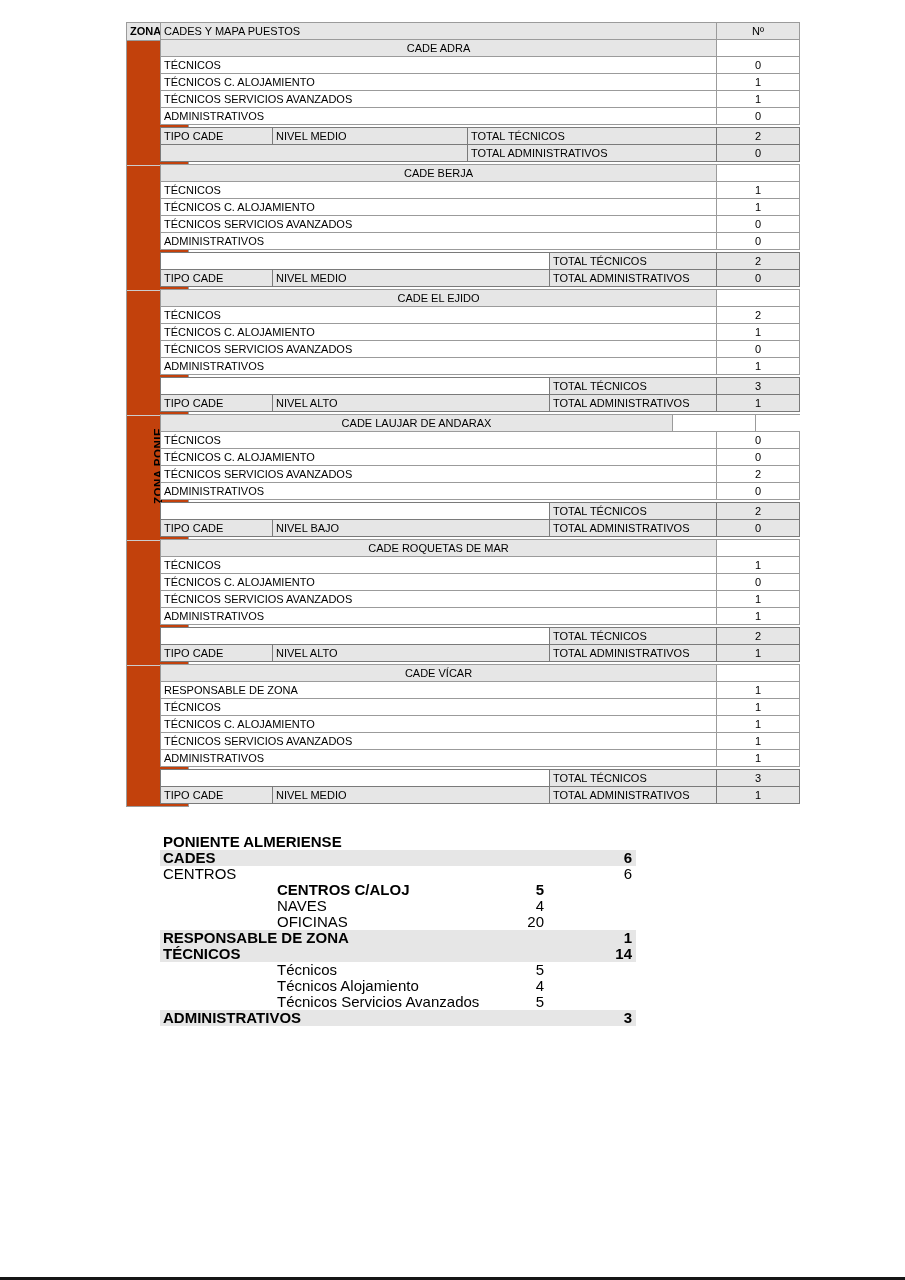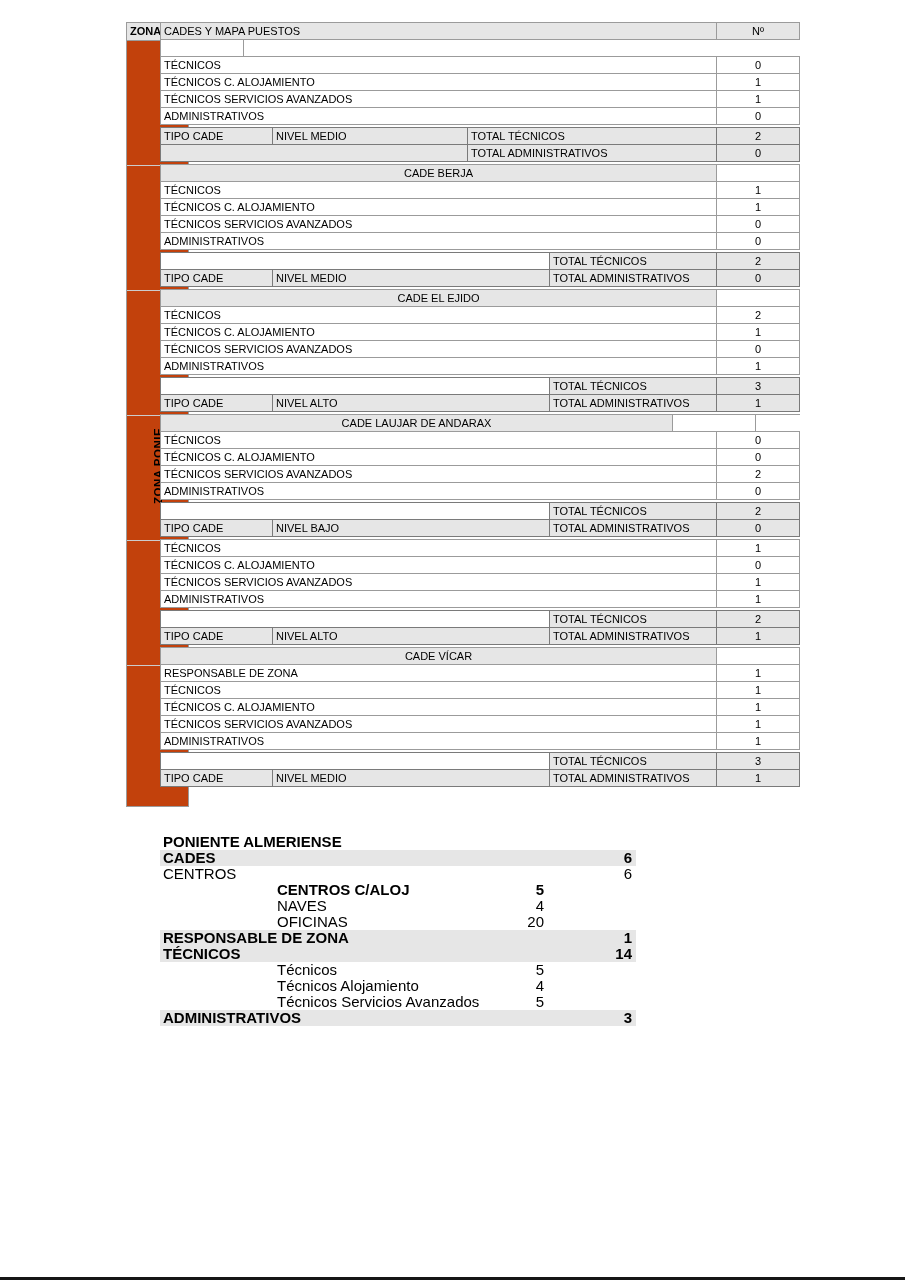--- a/index.html
+++ b/index.html
@@ -62,20 +62,21 @@
     </div>
 
     <div class="main-col">
       <div class="row hdr-row">
         <div class="cell wide b shade">CADES Y MAPA PUESTOS</div>
         <div class="cell num b shade center">Nº</div>
       </div>
       <div id="sections">
           <div class="section">
             <div class="row name-row">
+              <div class="cell b center shade" style="width: 556px;">CADE  ADRA</div>
               <div class="cell num" style="width: 83px;"></div>
             </div>
             <div class="block staff-block">
               <div class="row">
                 <div class="cell " style="width: 556px;">TÉCNICOS</div>
                 <div class="cell num center" style="width: 83px;">0</div>
               </div>
               <div class="row">
                 <div class="cell " style="width: 556px;">TÉCNICOS C. ALOJAMIENTO</div>
                 <div class="cell num center" style="width: 83px;">1</div>
@@ -208,20 +209,24 @@
               </div>
               <div class="row">
                 <div class="cell b shade" style="width: 112px;">TIPO CADE</div>
                 <div class="cell shade" style="width: 277px;">NIVEL BAJO</div>
                 <div class="cell b shade" style="width: 167px;">TOTAL ADMINISTRATIVOS</div>
                 <div class="cell num b shade center" style="width: 83px;">0</div>
               </div>
             </div>
           </div>
           <div class="section">
+            <div class="row name-row">
+              <div class="cell b center shade" style="width: 556px;">CADE ROQUETAS DE MAR</div>
+              <div class="cell num" style="width: 83px;"></div>
+            </div>
             <div class="block staff-block">
               <div class="row">
                 <div class="cell " style="width: 556px;">TÉCNICOS</div>
                 <div class="cell num center" style="width: 83px;">1</div>
               </div>
               <div class="row">
                 <div class="cell " style="width: 556px;">TÉCNICOS C. ALOJAMIENTO</div>
                 <div class="cell num center" style="width: 83px;">0</div>
               </div>
               <div class="row">

